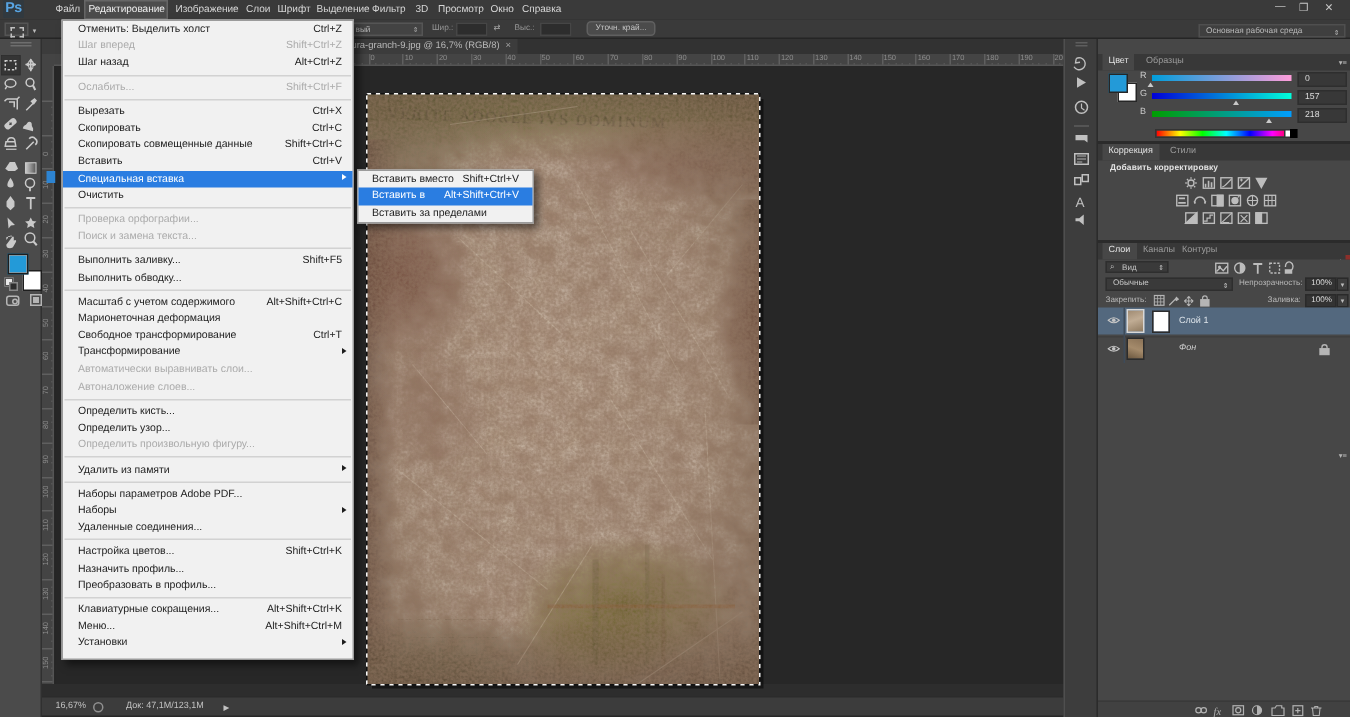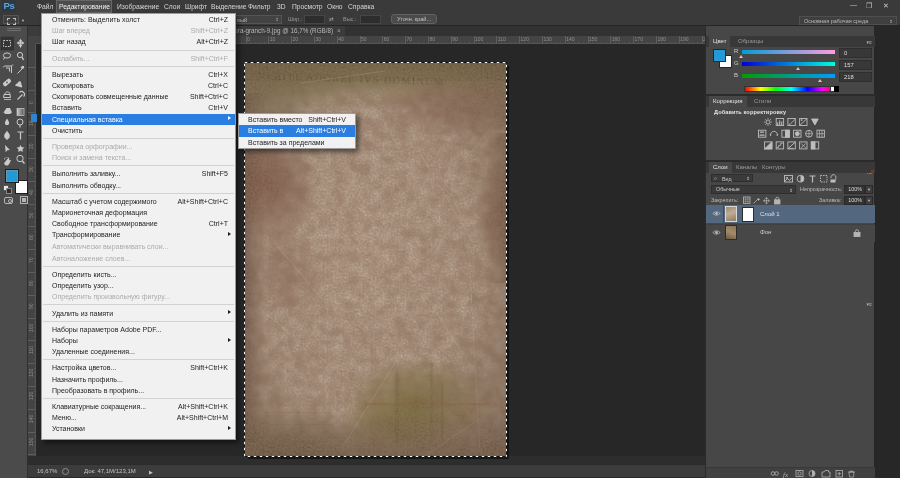--- a/index.html
+++ b/index.html
@@ -31,21 +31,21 @@
 .vtick{position:absolute;left:0px;height:1px;width:8px;background:#767676;}
 #bluemark{position:absolute;left:3px;top:88px;width:6px;height:8px;background:#2d84d2;}
 #canvasbg{position:absolute;left:9px;top:18px;width:672px;height:412px;background:#272727;}
 #scrollzone{position:absolute;left:0;top:430px;width:681px;height:8px;background:#2d2d2d;}
 #statusbar{position:absolute;left:0;top:438px;width:681px;height:13px;background:#3c3c3c;border-top:1px solid #2b2b2b;color:#c2c2c2;font-size:6px;line-height:12px;box-sizing:border-box;}
 #statusbar span{position:absolute;}
 
 #pic{position:absolute;left:245px;top:63px;width:261px;height:393px;box-shadow:3px 3px 0 rgba(0,0,0,0.5);}
 
 #iconstrip{left:709px;top:26px;width:22px;height:452px;background:#3d3d3d;border-left:1px solid #4f4f4f;box-sizing:border-box;}
-#panels{left:705px;top:26px;width:169px;height:452px;background:#474747;border-left:1px solid #2b2b2b;box-sizing:border-box;}
+#panels{left:731px;top:26px;width:169px;height:452px;background:#474747;border-left:1px solid #2b2b2b;box-sizing:border-box;}
 .ptabbar{position:absolute;left:0;width:169px;height:11px;background:#383838;}
 .ptab{position:absolute;top:0;height:11px;font-size:6px;line-height:11px;color:#9c9c9c;}
 .ptab.act{background:#474747;color:#e2e2e2;padding:0 4px;}
 .pmenu{position:absolute;right:3px;top:3.5px;color:#b5b5b5;font-size:5px;line-height:4px;letter-spacing:0;}
 .sld{position:absolute;height:4px;left:36px;width:93px;}
 .sbox{position:absolute;left:133px;width:33px;height:10px;background:#383838;border:1px solid #2e2e2e;box-sizing:border-box;color:#ddd;font-size:5.8px;line-height:9px;padding-left:4px;}
 .tri{position:absolute;width:0;height:0;border-left:2.6px solid transparent;border-right:2.6px solid transparent;border-bottom:3.4px solid #c9c9c9;}
 .slab{position:absolute;left:28px;font-size:6px;color:#ccc;}
 
 #ddmenu{left:41px;top:13px;width:195px;height:427px;background:#f1f1f1;border:1px solid #9b9b9b;box-sizing:border-box;box-shadow:3px 3px 5px rgba(0,0,0,.5);}

